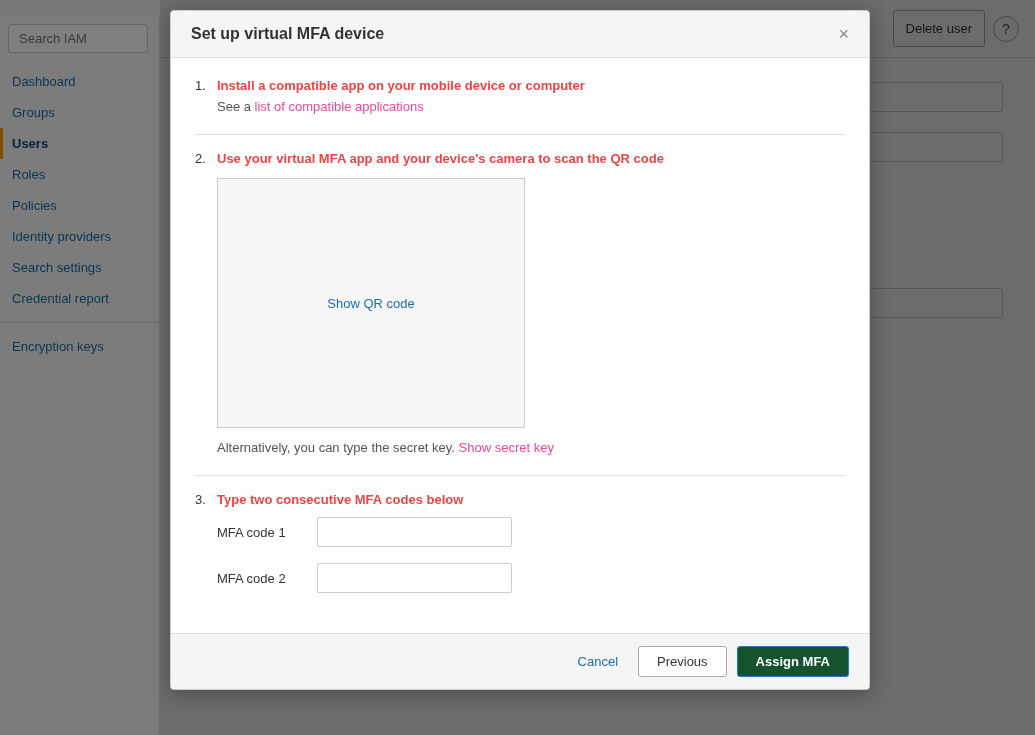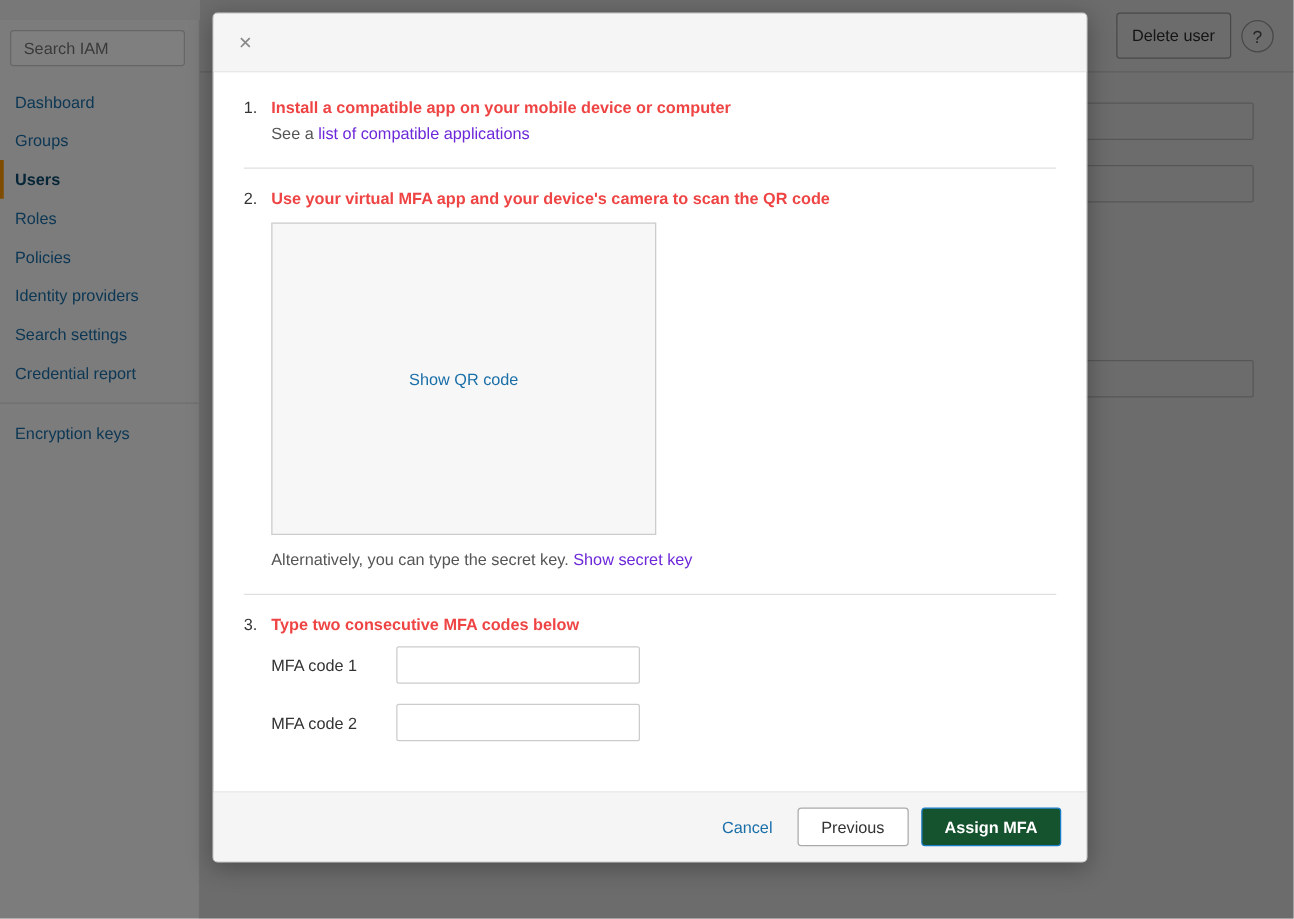--- a/index.html
+++ b/index.html
@@ -174,21 +174,21 @@
     }
     .step-title strong {
       font-weight: bold;
     }
     .step-sub {
       margin-left: 22px;
       font-size: 13px;
       color: #555;
     }
     .link {
-      color: #6d28d9;
+      color: #ec4899;
       text-decoration: none;
       cursor: pointer;
     }
 
     
     .qr-container {
       margin-left: 22px;
       margin-top: 12px;
       width: 308px;
       height: 250px;
@@ -374,20 +374,21 @@
       <span class="inactive-badge">inactive</span>
       <span class="bg-close-x">✕</span>
     </div>
   </div>
 </div>
 
 <div class="overlay"></div>
 
 <div class="modal">
   <div class="modal-header">
+    <span class="modal-title">Set up virtual MFA device</span>
     <button class="modal-close">×</button>
   </div>
   <div class="modal-body">
 
     <div class="step">
       <div class="step-header">
         <span class="step-number">1.</span>
         <span class="step-title">
           <strong>Install a compatible app on your mobile device or computer</strong>
         </span>

